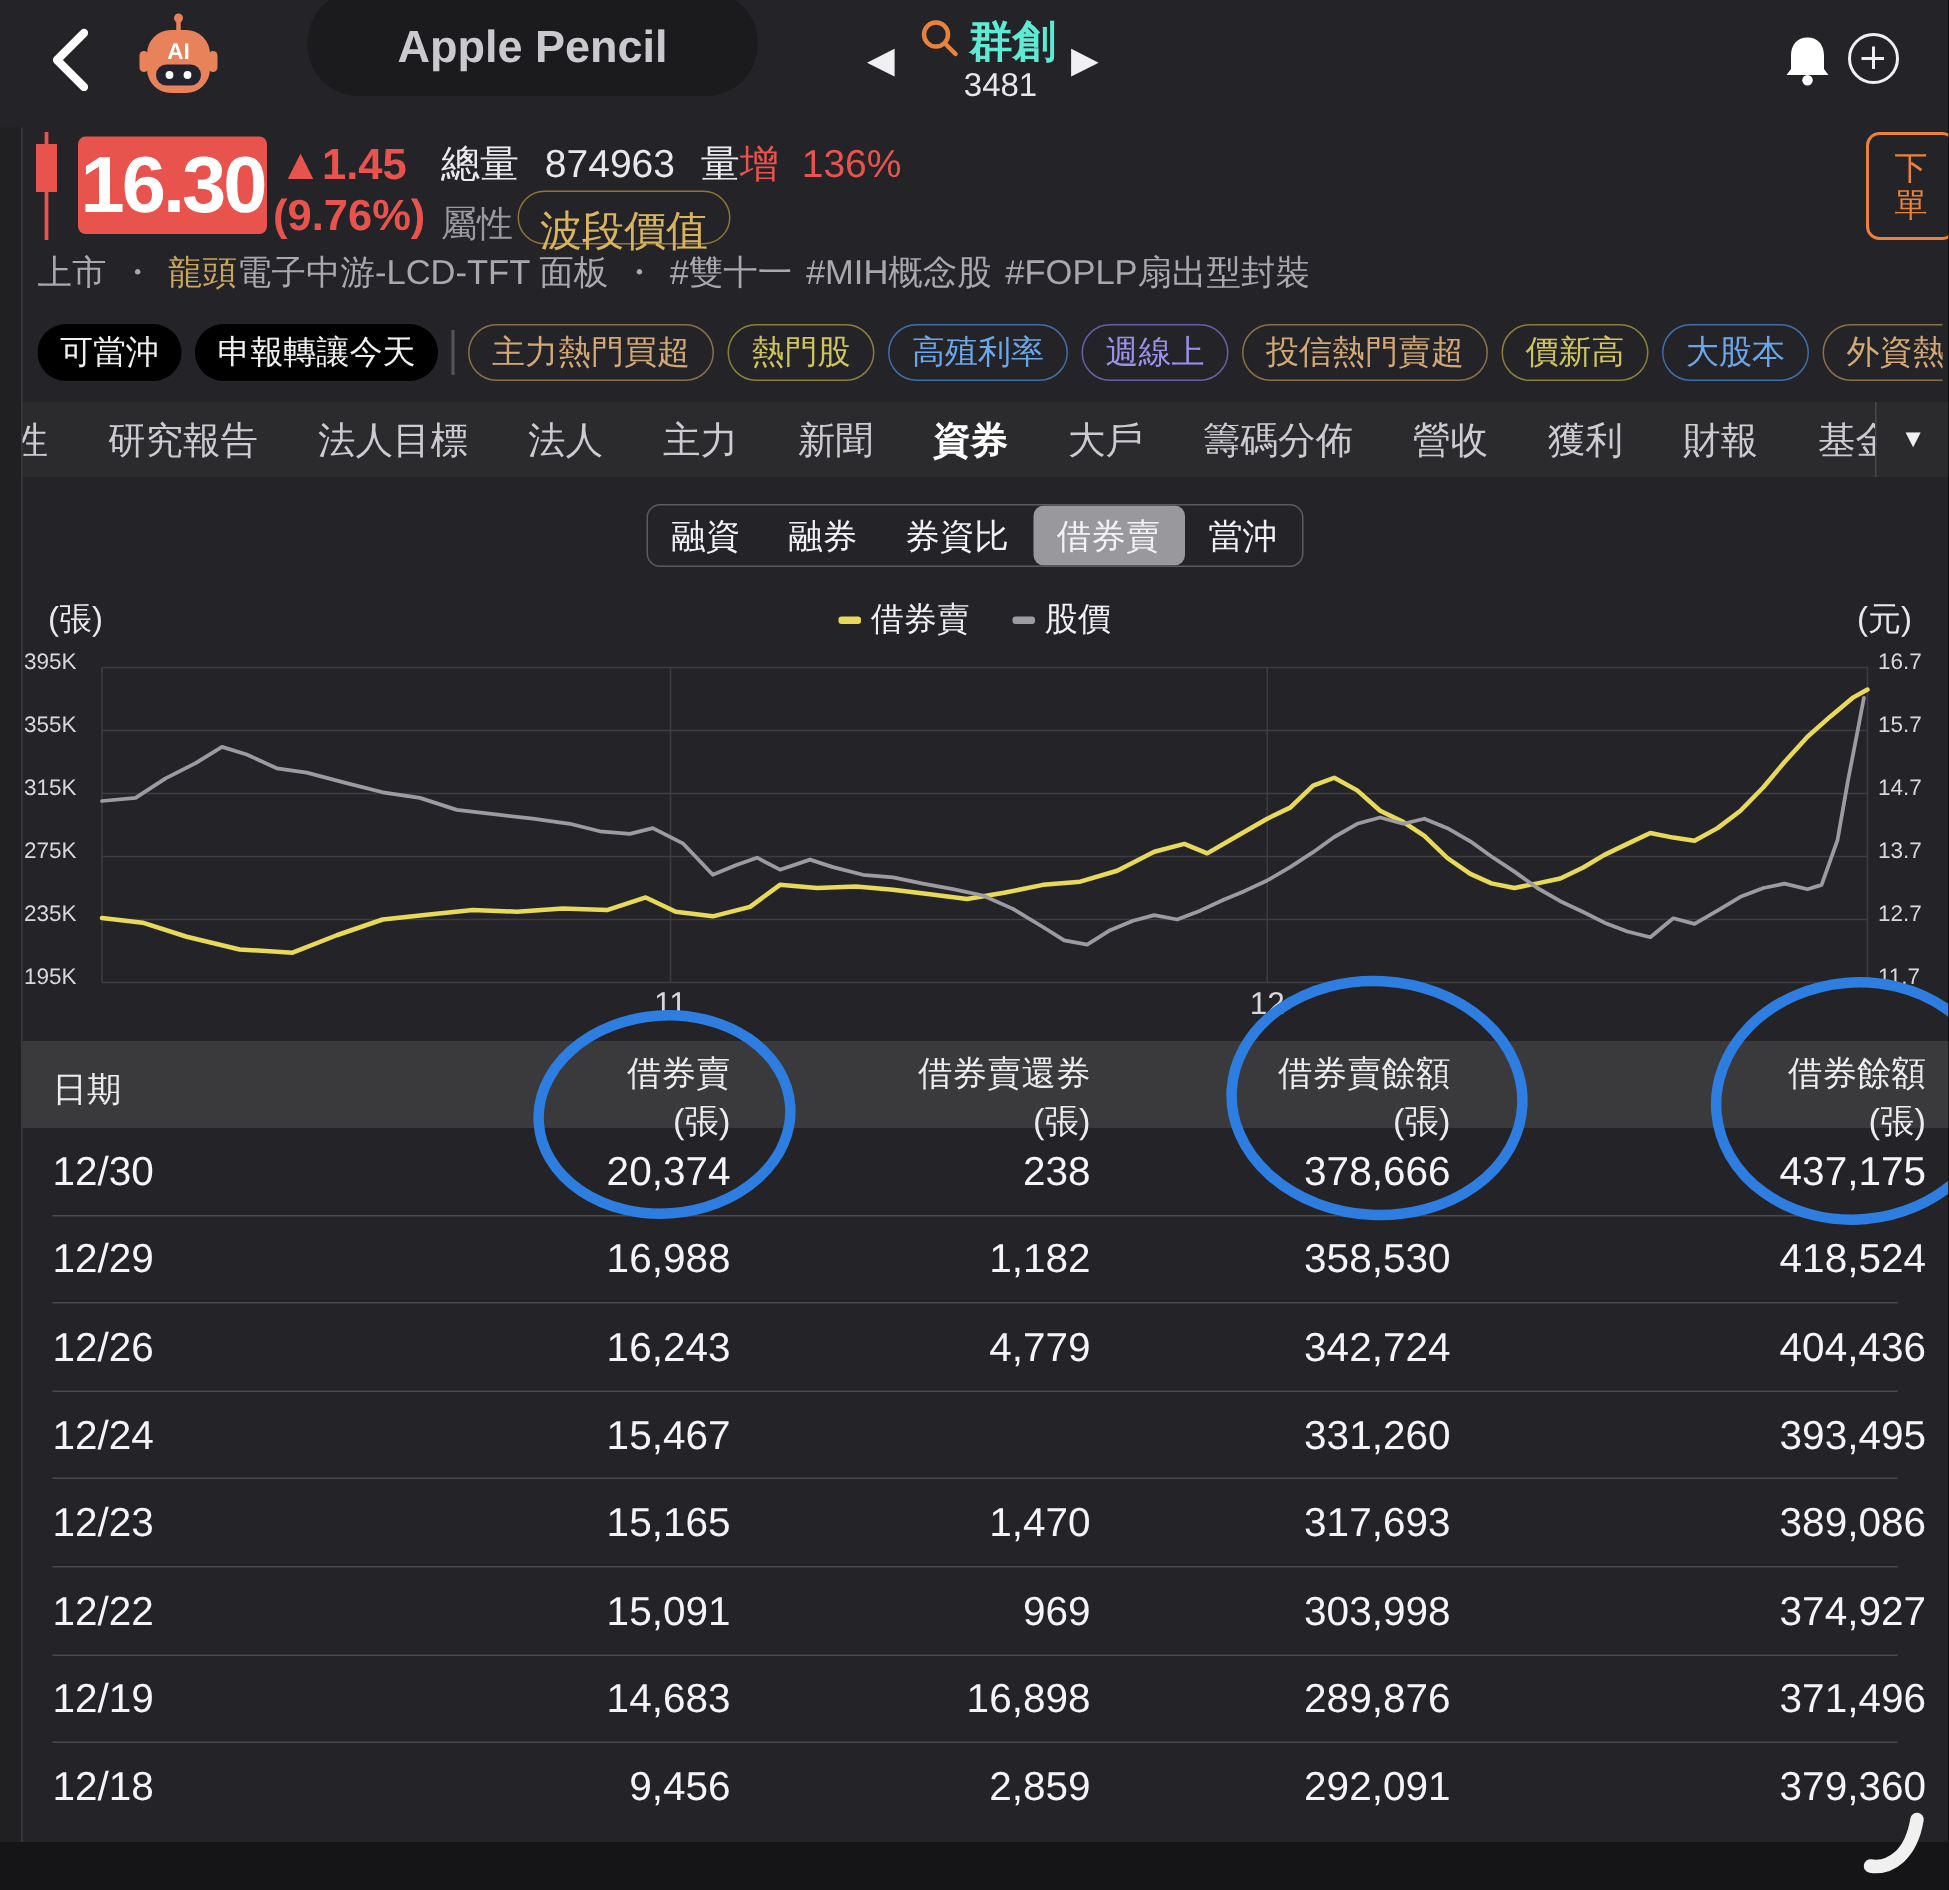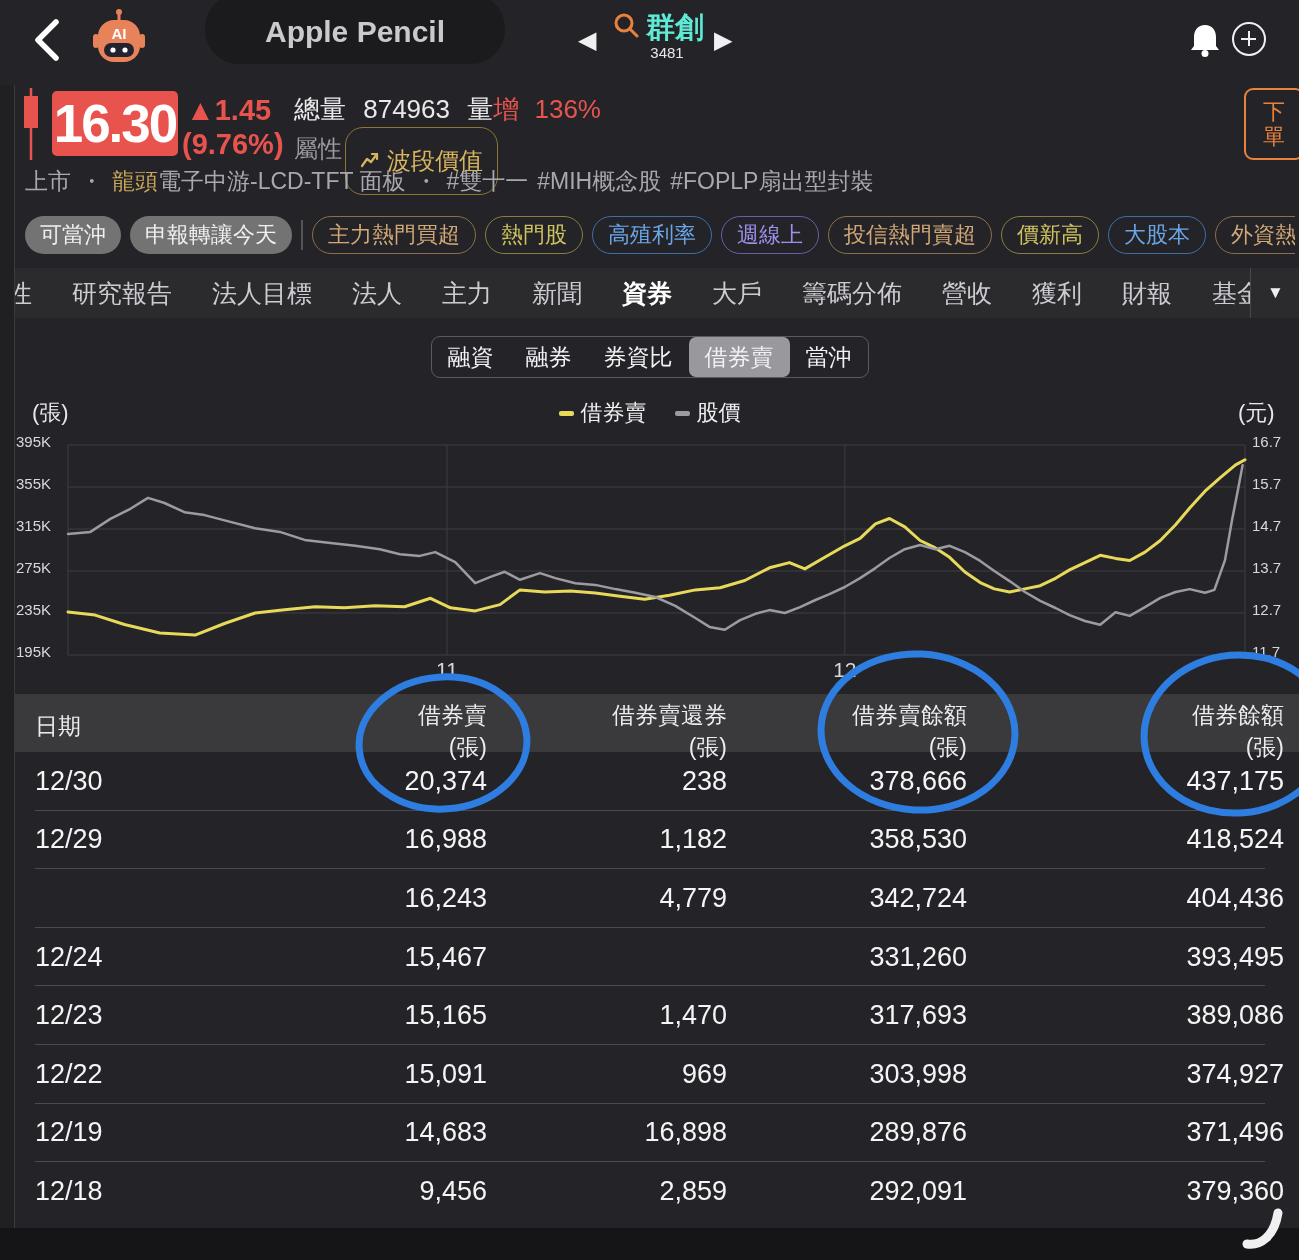--- a/index.html
+++ b/index.html
@@ -10,51 +10,51 @@
   .backbtn{position:absolute;left:28px;top:16px;width:40px;height:48px;}
   .robot{position:absolute;left:90px;top:8px;width:58px;height:62px;}
   .note-pill{position:absolute;left:205px;top:-6px;width:300px;height:70px;background:#1b1b1d;
              border-radius:34px;display:flex;align-items:center;justify-content:center;}
   .note-pill span{font-size:30px;font-weight:bold;color:#c9c9ce;padding-top:6px;}
   .tri{position:absolute;top:26px;font-size:24px;color:#f0f0f2;}
   .tri.prev{left:578px;}
   .tri.next{left:714px;}
   .search-ic{position:absolute;left:613px;top:12px;width:26px;height:26px;}
   .stock-name{position:absolute;left:646px;top:8px;font-size:29px;font-weight:bold;color:#5eead4;}
-  .stock-code{position:absolute;left:612px;top:44px;width:110px;text-align:center;font-size:15px;color:#e8e8ec;}
+  .stock-code{position:absolute;left:612px;top:44px;width:110px;text-align:center;font-size:22px;color:#e8e8ec;}
   .bell{position:absolute;left:1188px;top:22px;width:34px;height:36px;}
   .plusbtn{position:absolute;left:1232px;top:22px;width:34px;height:34px;border:2.5px solid #f0f0f2;
            border-radius:50%;box-sizing:border-box;}
   .plusbtn::before,.plusbtn::after{content:'';position:absolute;background:#f0f0f2;}
   .plusbtn::before{left:7px;top:13.5px;width:15px;height:2.5px;}
   .plusbtn::after{left:13.5px;top:7px;width:2.5px;height:15px;}
   
   .candle{position:absolute;left:22px;top:88px;width:18px;height:72px;}
   .price-badge{position:absolute;left:52px;top:91px;width:126px;height:65px;background:#e8544d;
                border-radius:5px;display:flex;align-items:center;justify-content:center;}
   .price-badge span{font-size:53px;font-weight:bold;color:#fff;letter-spacing:-2px;}
   .chg{position:absolute;left:186px;top:94px;font-size:29px;font-weight:bold;color:#e8544d;}
   .chgp{position:absolute;left:182px;top:128px;font-size:29px;font-weight:bold;color:#e8544d;}
   .volline{position:absolute;left:294px;top:92px;font-size:26px;color:#e9e9ec;}
   .volline .red{color:#e8544d;}
   .attr-label{position:absolute;left:294px;top:133px;font-size:24px;color:#9a9aa0;}
   .attr-pill{position:absolute;left:345px;top:127px;height:34px;border:1.5px solid #8f7434;border-radius:18px;
-             display:flex;align-items:center;gap:7px;padding:16px 14px;color:#d8b45f;font-size:24px;}
+             display:flex;align-items:center;gap:7px;padding:0 14px;color:#d8b45f;font-size:28px;flex-direction:column;}
   .orderbtn{position:absolute;left:1244px;top:88px;width:60px;height:72px;border:2px solid #e8823c;
             border-radius:9px;box-sizing:border-box;color:#e8823c;font-size:22px;line-height:25px;
             display:flex;align-items:center;justify-content:center;text-align:center;}
   
   .tagsline{position:absolute;left:25px;top:166px;width:1250px;font-size:23px;color:#a8a8ae;white-space:nowrap;}
   .tagsline .seg{margin-right:9px;}
   .tagsline .gold{color:#c9a65a;margin-right:0;}
   
   .chiprow{position:absolute;left:25px;top:216px;width:1270px;display:flex;gap:9px;align-items:center;overflow:hidden;}
   .chip{flex:0 0 auto;height:38px;line-height:38px;padding:0 15px;border-radius:19px;font-size:22px;
         box-sizing:border-box;white-space:nowrap;}
-  .chip.filled{background:#737373;color:#f0f0f2;}
+  .chip.filled{background:#000000;color:#f0f0f2;}
   .chip.tan{border:1.5px solid #8a6f4a;color:#d2a876;line-height:35px;}
   .chip.yellow{border:1.5px solid #8a7f3a;color:#cfc35e;line-height:35px;}
   .chip.blue{border:1.5px solid #3f6ea8;color:#6aa6e8;line-height:35px;}
   .chip.purple{border:1.5px solid #665fa8;color:#9b90ea;line-height:35px;}
   .chip-divider{flex:0 0 auto;width:2px;height:30px;background:#55555a;}
   
   .navbar{position:absolute;left:0;top:268px;width:1299px;height:50px;background:#2b2b2e;}
   .navtabs{position:absolute;left:0;top:0;width:1250px;height:50px;display:flex;gap:40px;
            align-items:center;overflow:hidden;}
   .nav-tab{flex:0 0 auto;font-size:25px;color:#cbcbd1;white-space:nowrap;}
@@ -286,20 +286,21 @@
         <div class="t-cell c4">437,175</div>
       </div>
       <div class="t-row">
         <div class="t-cell c0">12/29</div>
         <div class="t-cell c1">16,988</div>
         <div class="t-cell c2">1,182</div>
         <div class="t-cell c3">358,530</div>
         <div class="t-cell c4">418,524</div>
       </div>
       <div class="t-row">
+        <div class="t-cell c0">12/26</div>
         <div class="t-cell c1">16,243</div>
         <div class="t-cell c2">4,779</div>
         <div class="t-cell c3">342,724</div>
         <div class="t-cell c4">404,436</div>
       </div>
       <div class="t-row">
         <div class="t-cell c0">12/24</div>
         <div class="t-cell c1">15,467</div>
         <div class="t-cell c3">331,260</div>
         <div class="t-cell c4">393,495</div>

